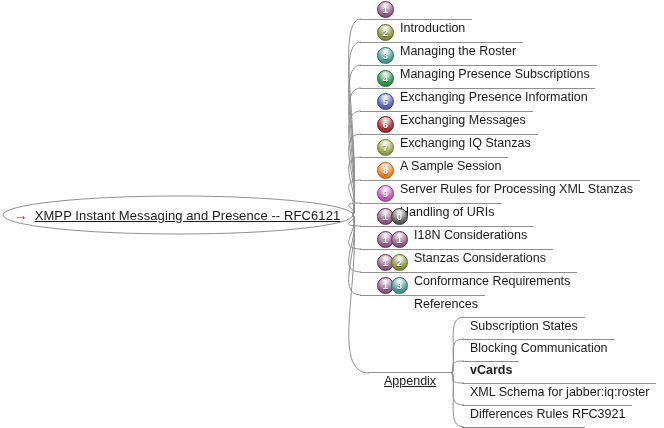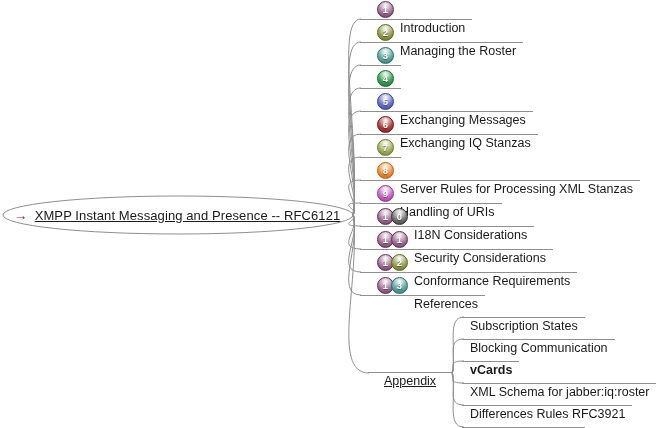--- a/index.html
+++ b/index.html
@@ -77,42 +77,45 @@
       <div class="node main" style="left: 360px; top: 23px;">
         <span class="spheres">
           <span class="sphere" style="background: radial-gradient(circle at 50% 22%, rgb(255, 255, 255) 0%, rgb(154, 162, 87) 55%, rgb(95, 106, 31) 100%); border-color: rgb(95, 106, 31);">2</span>
         </span>
         <span class="lab">Managing the Roster</span>
       </div>
       <div class="node main" style="left: 360px; top: 46px;">
         <span class="spheres">
           <span class="sphere" style="background: radial-gradient(circle at 50% 22%, rgb(255, 255, 255) 0%, rgb(100, 170, 165) 55%, rgb(42, 111, 106) 100%); border-color: rgb(42, 111, 106);">3</span>
         </span>
+        <span class="lab">Managing Presence Subscriptions</span>
       </div>
       <div class="node main" style="left: 360px; top: 69px;">
         <span class="spheres">
           <span class="sphere" style="background: radial-gradient(circle at 50% 22%, rgb(255, 255, 255) 0%, rgb(68, 162, 89) 55%, rgb(22, 109, 47) 100%); border-color: rgb(22, 109, 47);">4</span>
         </span>
+        <span class="lab">Exchanging Presence Information</span>
       </div>
       <div class="node main" style="left: 360px; top: 92px;">
         <span class="spheres">
           <span class="sphere" style="background: radial-gradient(circle at 50% 22%, rgb(255, 255, 255) 0%, rgb(113, 121, 198) 55%, rgb(51, 63, 149) 100%); border-color: rgb(51, 63, 149);">5</span>
         </span>
         <span class="lab">Exchanging Messages</span>
       </div>
       <div class="node main" style="left: 360px; top: 115px;">
         <span class="spheres">
           <span class="sphere" style="background: radial-gradient(circle at 50% 22%, rgb(255, 255, 255) 0%, rgb(176, 68, 70) 55%, rgb(119, 20, 24) 100%); border-color: rgb(119, 20, 24);">6</span>
         </span>
         <span class="lab">Exchanging IQ Stanzas</span>
       </div>
       <div class="node main" style="left: 360px; top: 138px;">
         <span class="spheres">
           <span class="sphere" style="background: radial-gradient(circle at 50% 22%, rgb(255, 255, 255) 0%, rgb(170, 178, 102) 55%, rgb(111, 122, 40) 100%); border-color: rgb(111, 122, 40);">7</span>
         </span>
+        <span class="lab">A Sample Session</span>
       </div>
       <div class="node main" style="left: 360px; top: 161px;">
         <span class="spheres">
           <span class="sphere" style="background: radial-gradient(circle at 50% 22%, rgb(255, 255, 255) 0%, rgb(240, 148, 64) 55%, rgb(191, 93, 16) 100%); border-color: rgb(191, 93, 16);">8</span>
         </span>
         <span class="lab">Server Rules for Processing XML Stanzas</span>
       </div>
       <div class="node main" style="left: 360px; top: 184px;">
         <span class="spheres">
           <span class="sphere" style="background: radial-gradient(circle at 50% 22%, rgb(255, 255, 255) 0%, rgb(203, 109, 201) 55%, rgb(143, 58, 141) 100%); border-color: rgb(143, 58, 141);">9</span>
@@ -124,21 +127,21 @@
           <span class="sphere" style="background: radial-gradient(circle at 50% 22%, rgb(255, 255, 255) 0%, rgb(168, 121, 157) 55%, rgb(95, 47, 85) 100%); border-color: rgb(95, 47, 85);">1</span>
           <span class="sphere" style="background: radial-gradient(circle at 50% 22%, rgb(255, 255, 255) 0%, rgb(122, 122, 122) 55%, rgb(53, 53, 53) 100%); border-color: rgb(53, 53, 53);">0</span>
         </span>
         <span class="lab">I18N Considerations</span>
       </div>
       <div class="node main" style="left: 360px; top: 230px;">
         <span class="spheres">
           <span class="sphere" style="background: radial-gradient(circle at 50% 22%, rgb(255, 255, 255) 0%, rgb(168, 121, 157) 55%, rgb(95, 47, 85) 100%); border-color: rgb(95, 47, 85);">1</span>
           <span class="sphere" style="background: radial-gradient(circle at 50% 22%, rgb(255, 255, 255) 0%, rgb(168, 121, 157) 55%, rgb(95, 47, 85) 100%); border-color: rgb(95, 47, 85);">1</span>
         </span>
-        <span class="lab">Security Considerations</span>
+        <span class="lab">Stanzas Considerations</span>
       </div>
       <div class="node main" style="left: 360px; top: 253px;">
         <span class="spheres">
           <span class="sphere" style="background: radial-gradient(circle at 50% 22%, rgb(255, 255, 255) 0%, rgb(168, 121, 157) 55%, rgb(95, 47, 85) 100%); border-color: rgb(95, 47, 85);">1</span>
           <span class="sphere" style="background: radial-gradient(circle at 50% 22%, rgb(255, 255, 255) 0%, rgb(154, 162, 87) 55%, rgb(95, 106, 31) 100%); border-color: rgb(95, 106, 31);">2</span>
         </span>
         <span class="lab">Conformance Requirements</span>
       </div>
       <div class="node main" style="left: 360px; top: 276px;">
         <span class="spheres">

